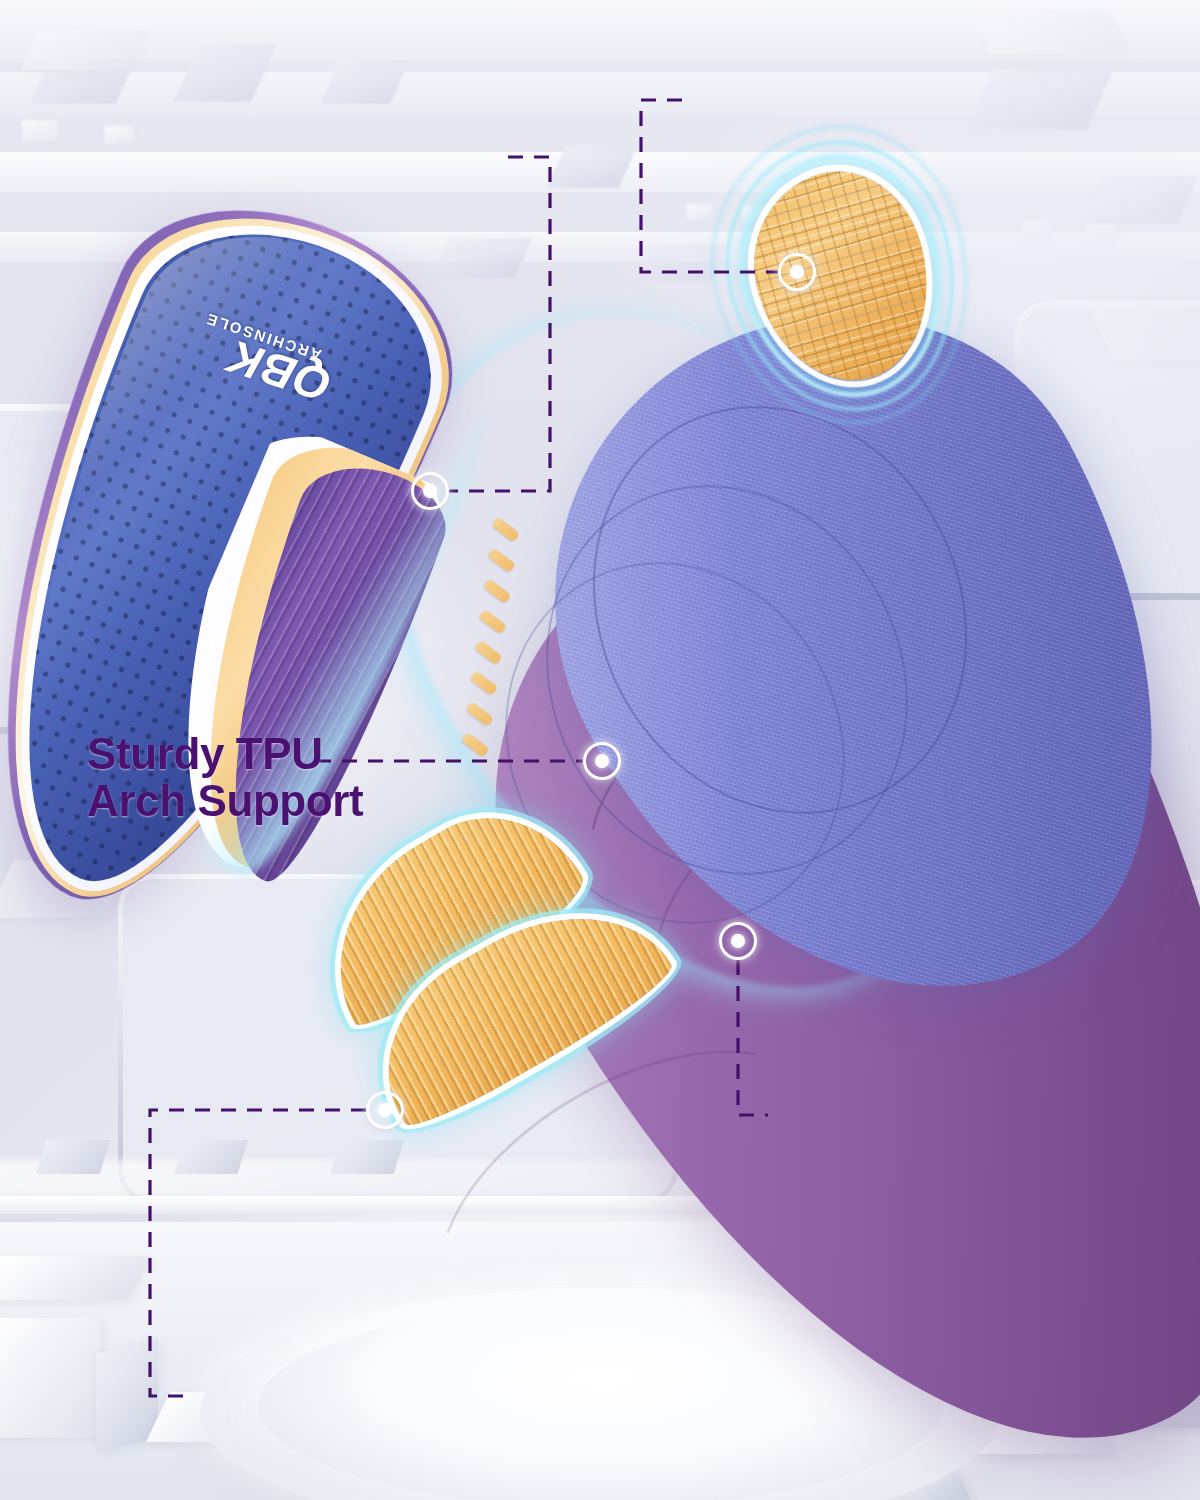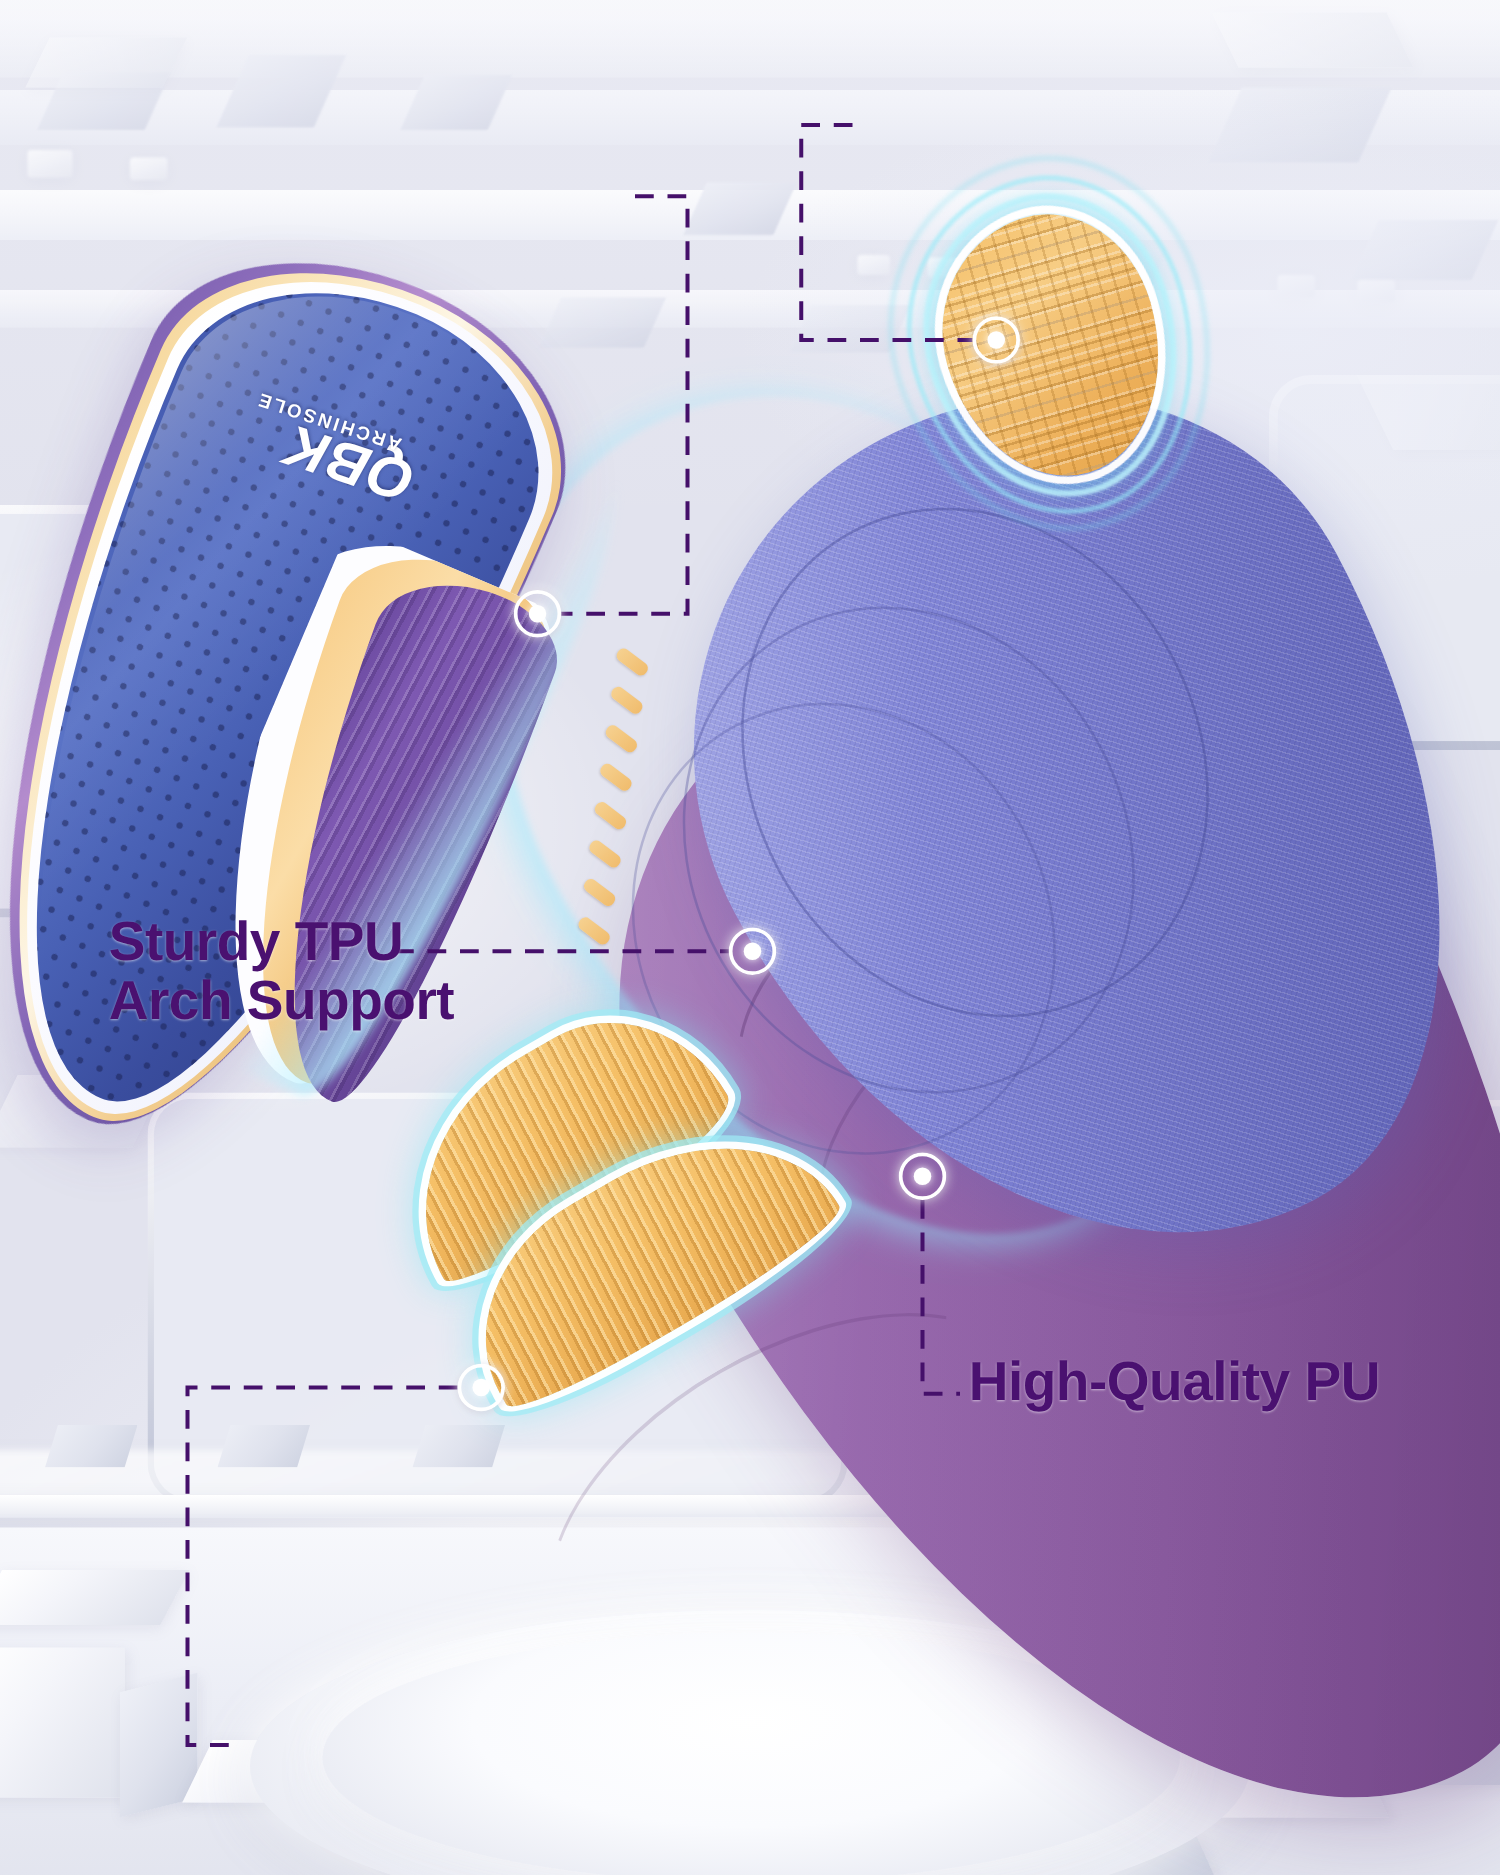--- a/index.html
+++ b/index.html
@@ -519,15 +519,14 @@
     </div>
   <div class="marker" style="left:738px;top:941px;">
       <i></i>
     </div>
   <div class="marker" style="left:385px;top:1110px;">
       <i></i>
     </div>
 
   <div class="label lbl-tpu">Sturdy TPU
 Arch Support</div>
-  <div class="label lbl-pu">High-Quality PU</div>
 
 </div>
 
 </body></html>

